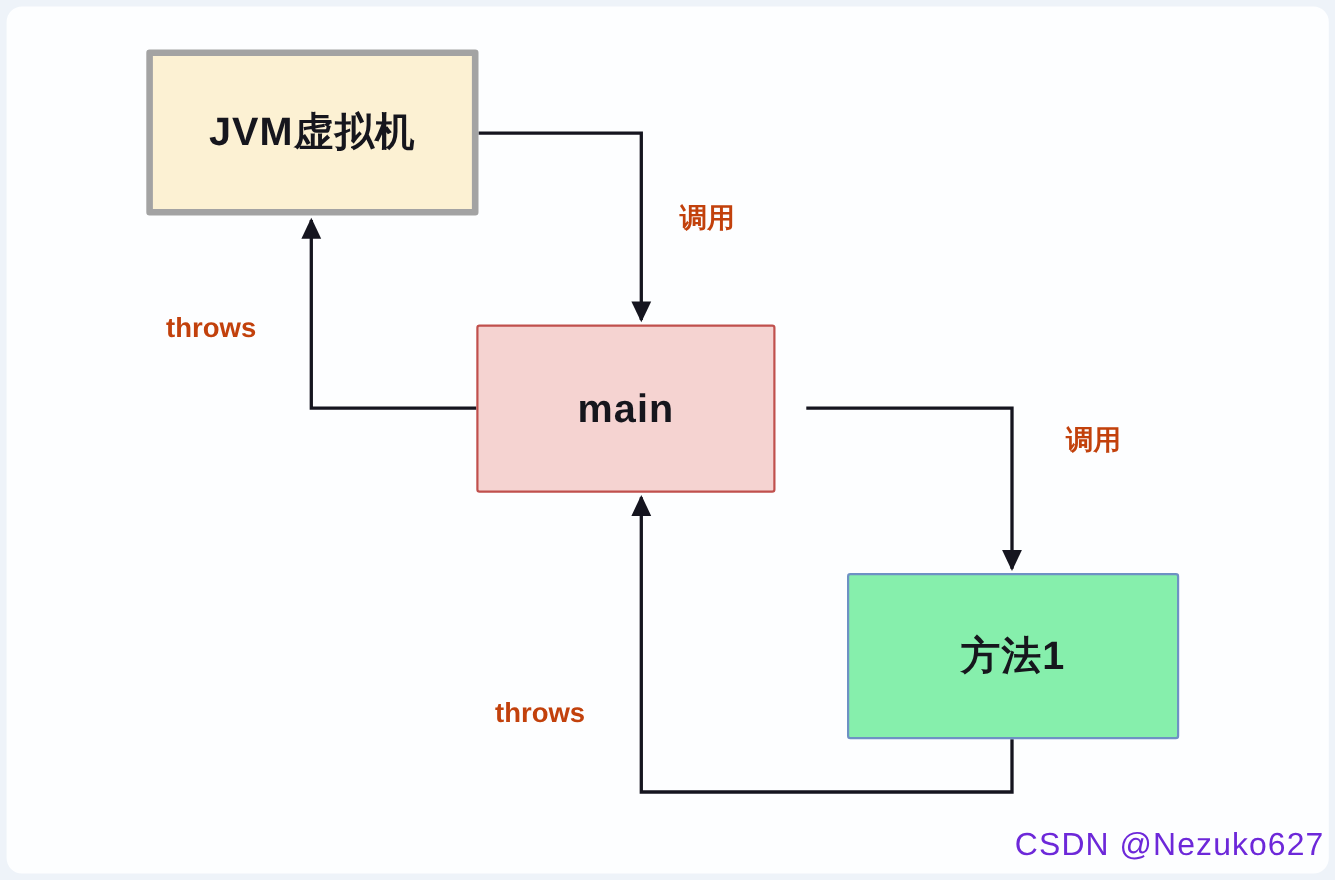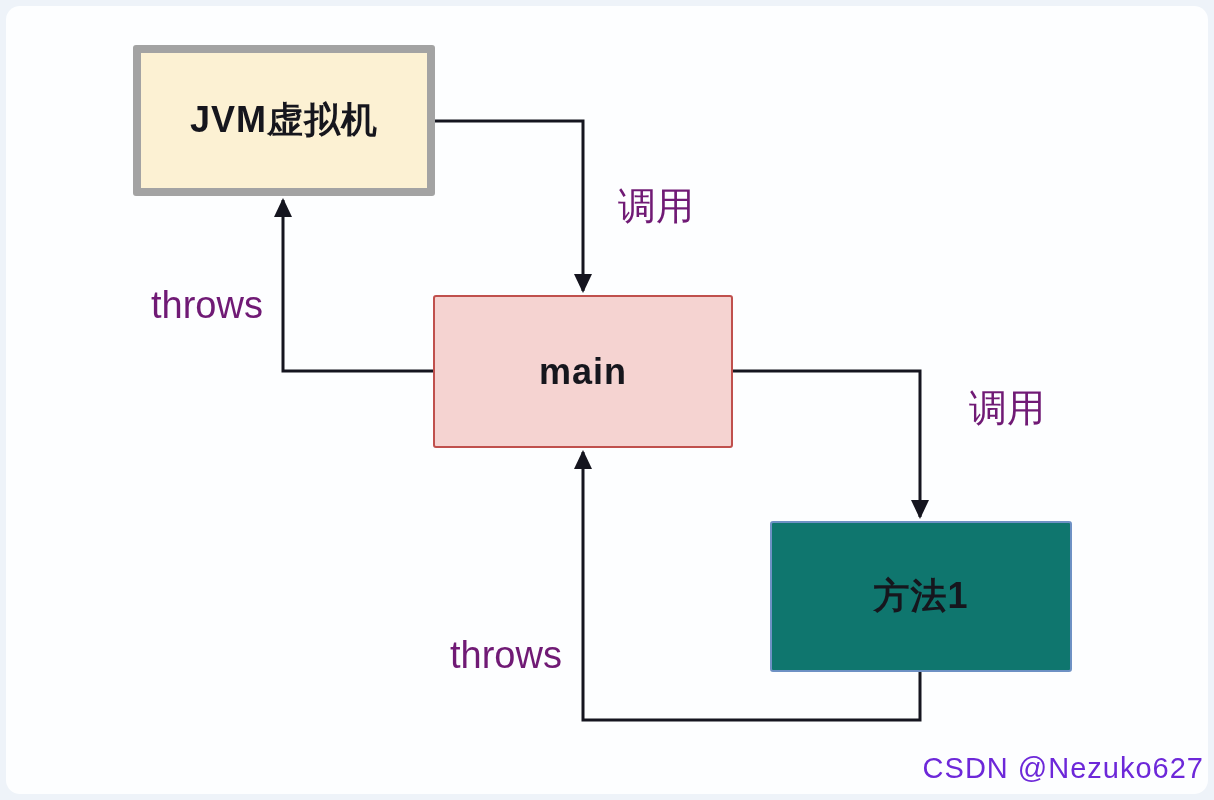--- a/index.html
+++ b/index.html
@@ -45,43 +45,43 @@
     color: #16161d;
     border-radius: 3px;
     letter-spacing: 1px;
   }
   .node-jvm {
     left: 133px;
     top: 45px;
     width: 302px;
     height: 151px;
     background: #fcf1d3;
-    border: 8px solid #a3a3a3;
+    border: 6px solid #a3a3a3;
   }
   .node-main {
     left: 433px;
     top: 295px;
-    width: 300px;
+    width: 272px;
     height: 153px;
     background: #f5d3d1;
     border: 2px solid #c0504d;
   }
   .node-method1 {
     left: 770px;
     top: 521px;
     width: 302px;
     height: 151px;
-    background: #0f766e;
+    background: #86efac;
     border: 2px solid #6e91c4;
   }
   .edge-label {
     position: absolute;
-    font-weight: normal;
-    font-size: 38px;
-    color: #701a75;
+    font-weight: bold;
+    font-size: 25px;
+    color: #c2410c;
     white-space: nowrap;
   }
   .label-call-1   { left: 618px; top: 181px; }
   .label-throws-1 { left: 151px; top: 284px; }
   .label-call-2   { left: 969px; top: 383px; }
   .label-throws-2 { left: 450px; top: 634px; }
   .watermark {
     position: absolute;
     right: 10px;
     top: 752px;

